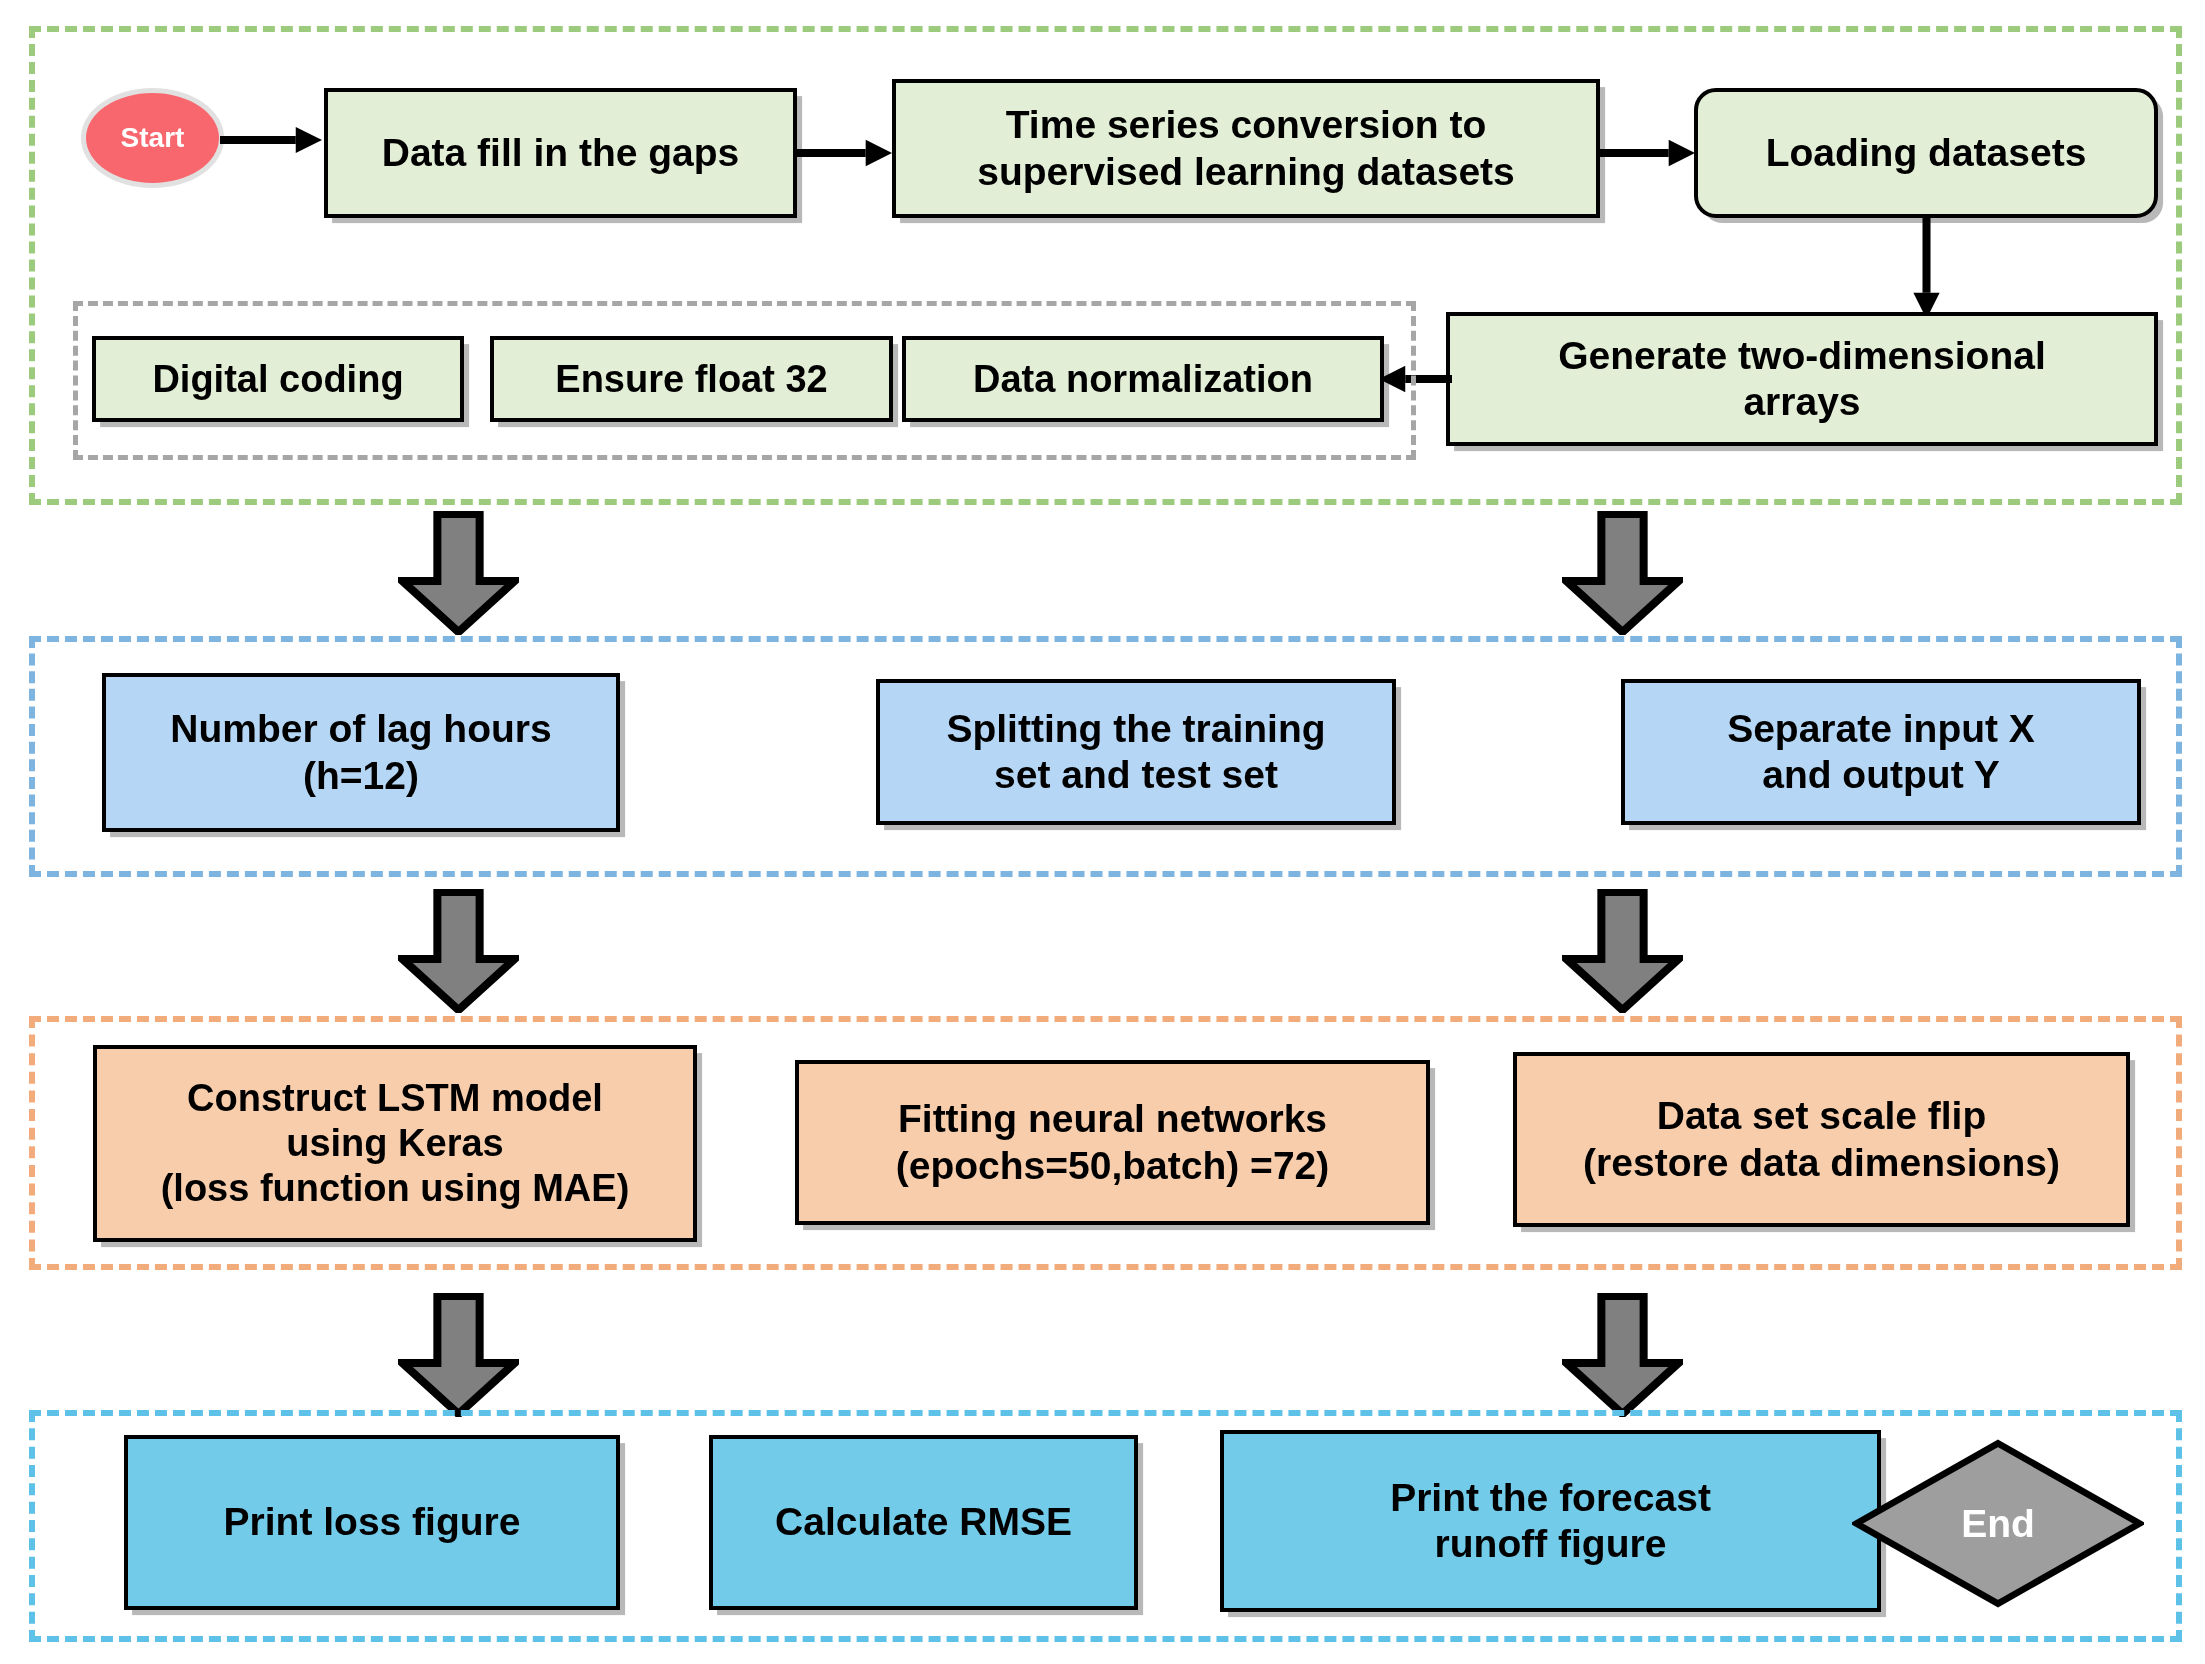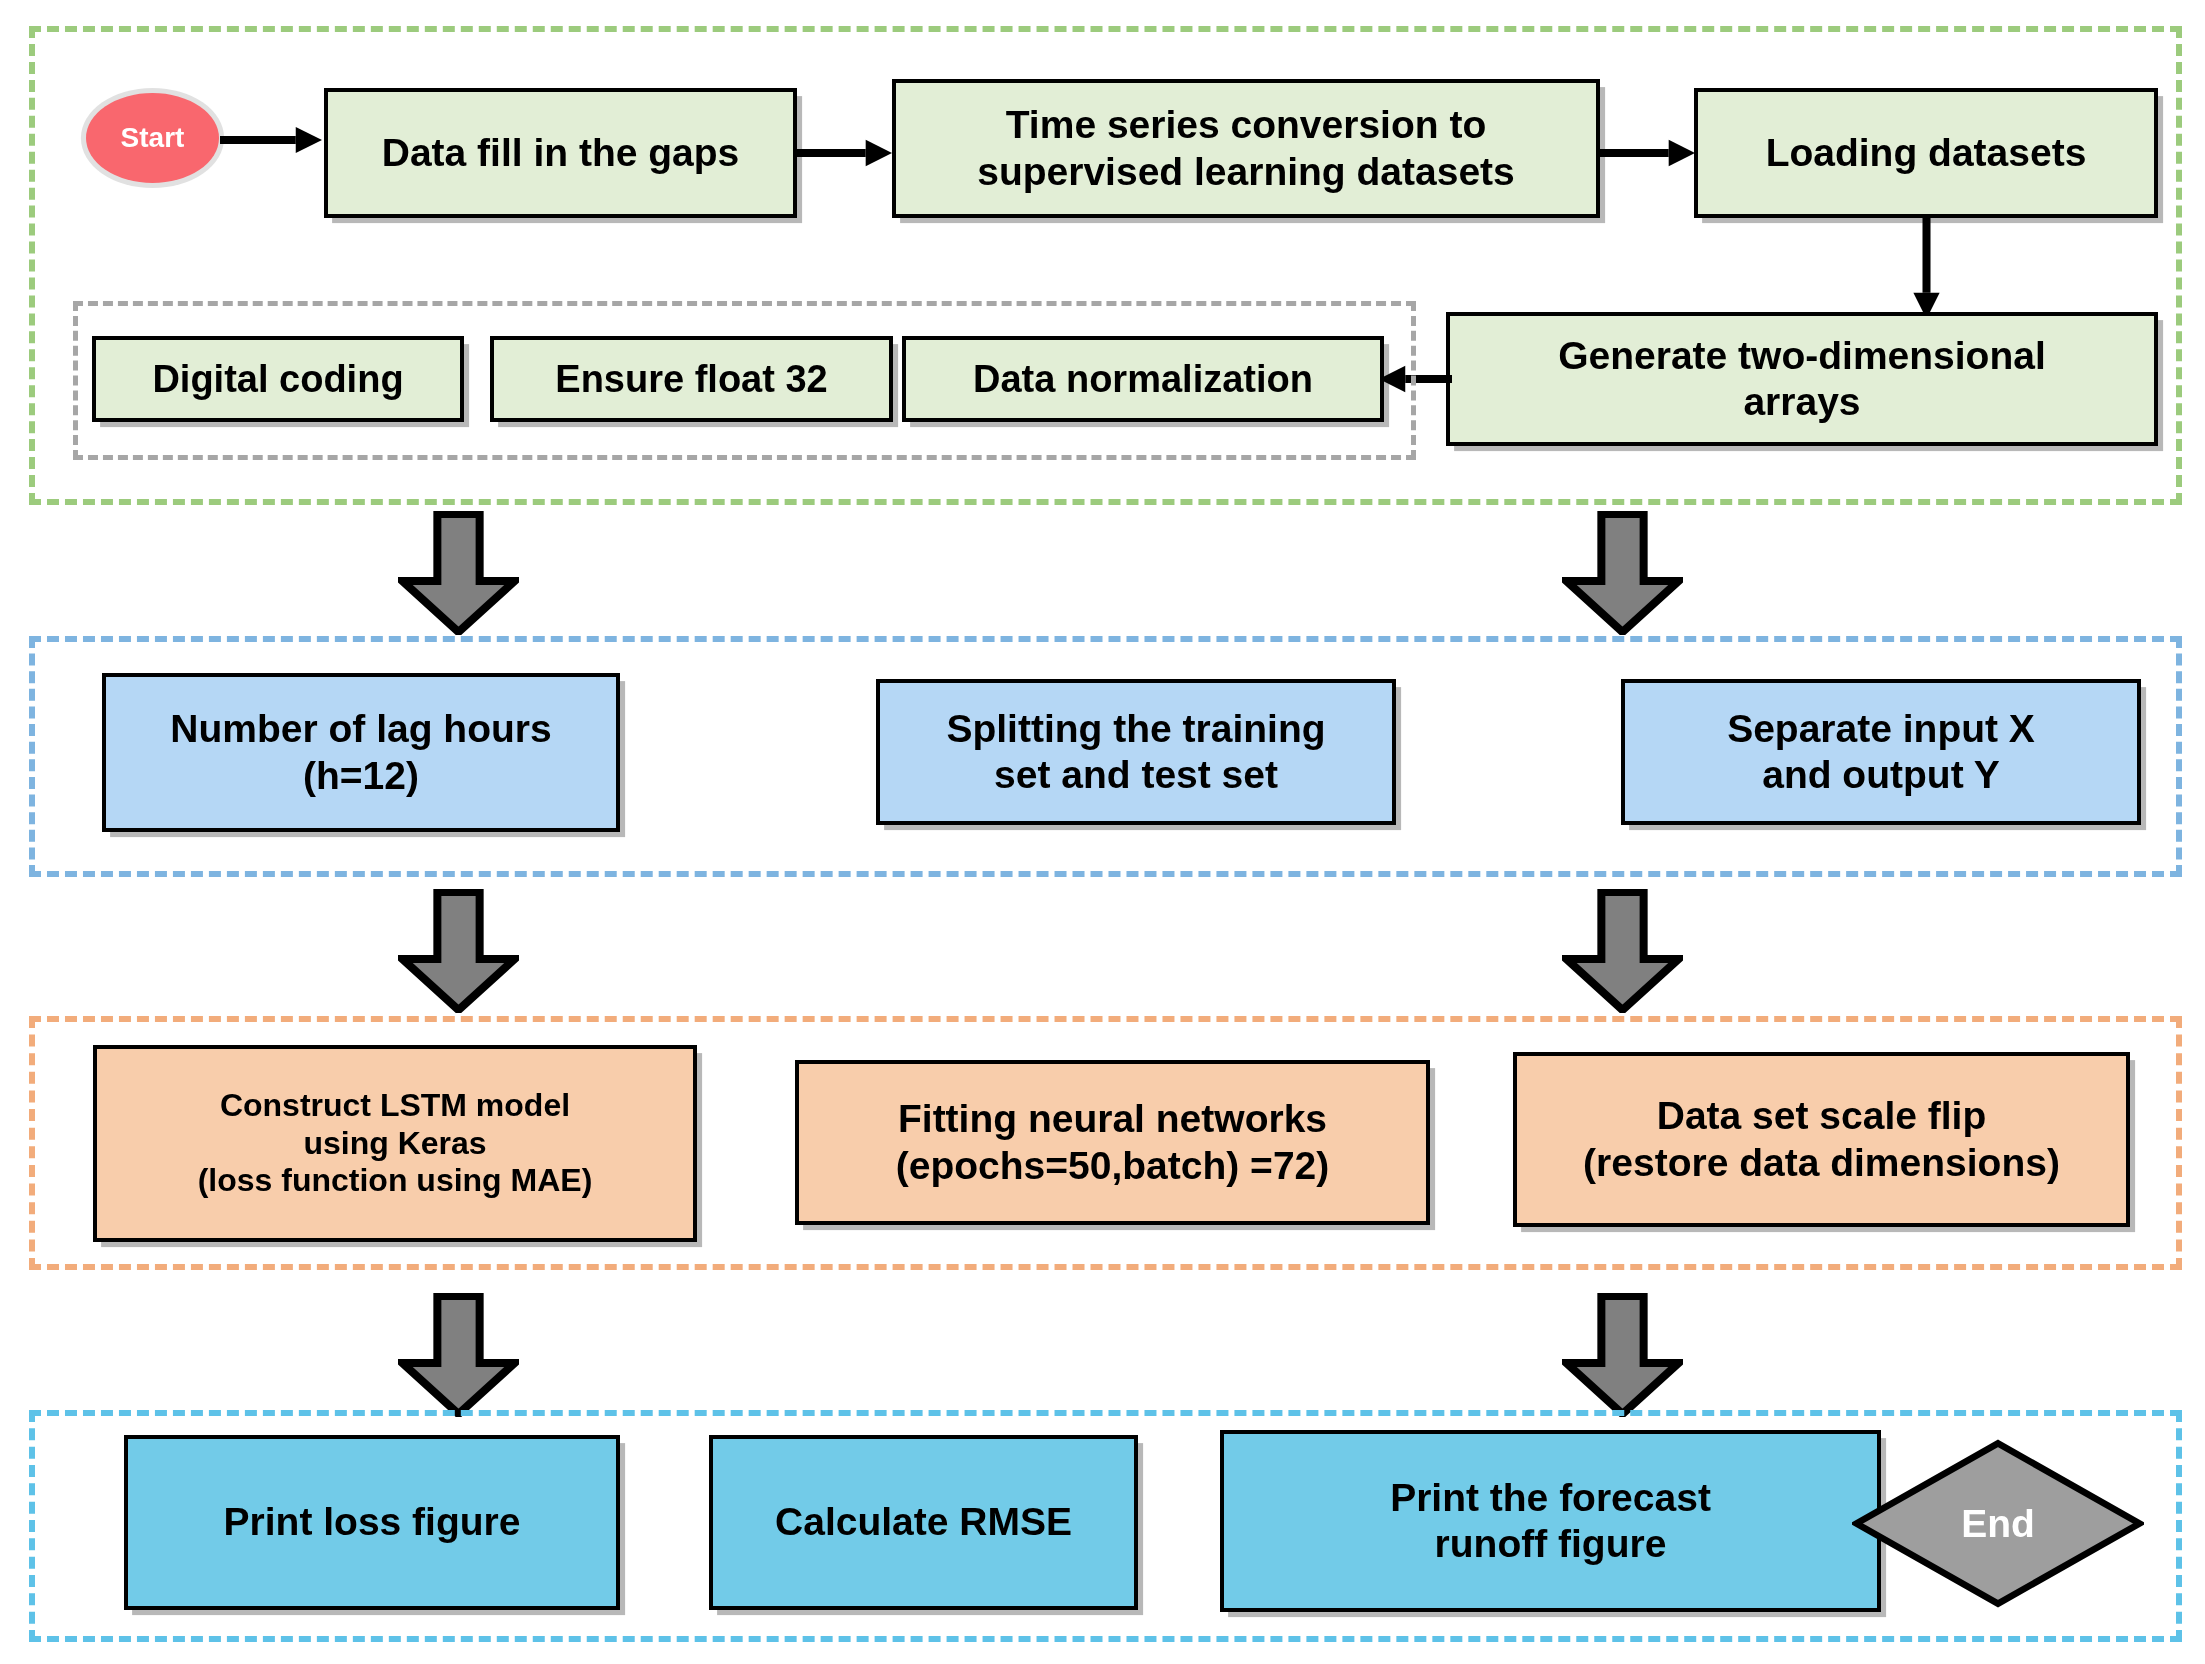--- a/index.html
+++ b/index.html
@@ -124,21 +124,21 @@
   <div class="box fill-green" style="left:892px; top:79px; width:708px; height:139px; font-size:39px;">Time series conversion to
 supervised learning datasets</div>
 
   <div class="connector" style="left:1600px; top:136px; width:95px; height:34px;">
     <svg width="95" height="34" viewBox="0 0 130 46">
       <line x1="0" y1="23" x2="94" y2="23" stroke="#000" stroke-width="11"></line>
       <polygon points="94,5 130,23 94,41" fill="#000"></polygon>
     </svg>
   </div>
 
-  <div class="box fill-green" style="left:1694px; top:88px; width:464px; height:130px; font-size:39px;">Loading datasets</div>
+  <div class="box fill-green" style="left:1694px; top:88px; width:464px; height:130px; font-size:39px;border-radius:22px;">Loading datasets</div>
 
   <div class="connector" style="left:1909px; top:217px; width:35px; height:102px;">
     <svg width="35" height="102" viewBox="0 0 48 140">
       <line x1="24" y1="0" x2="24" y2="104" stroke="#000" stroke-width="11"></line>
       <polygon points="6,104 24,140 42,104" fill="#000"></polygon>
     </svg>
   </div>
 
   <div class="box fill-green" style="left:1446px; top:312px; width:712px; height:134px; font-size:39px;">Generate two-dimensional
 arrays</div>
@@ -186,21 +186,21 @@
     </svg>
   </div>
   <div class="block-arrow" style="left:1562px; top:889px; width:121px; height:124px;">
     <svg width="121" height="124" viewBox="0 0 166 170">
       <polygon points="54,4 112,4 112,96 160,96 83,166 6,96 54,96" fill="#808080" stroke="#000" stroke-width="11" stroke-linejoin="miter"></polygon>
     </svg>
   </div>
 
   <div class="group group-orange" style="left:29px; top:1016px; width:2153px; height:254px;"></div>
 
-  <div class="box fill-orange" style="left:93px; top:1045px; width:604px; height:197px; font-size:32px;">Construct LSTM model
+  <div class="box fill-orange" style="left:93px; top:1045px; width:604px; height:197px; font-size:38px;">Construct LSTM model
 using Keras
 (loss function using MAE)</div>
 
   <div class="box fill-orange" style="left:795px; top:1060px; width:635px; height:165px; font-size:39px;">Fitting neural networks
 (epochs=50,batch) =72)</div>
 
   <div class="box fill-orange" style="left:1513px; top:1052px; width:617px; height:175px; font-size:39px;">Data set scale flip
 (restore data dimensions)</div>
 
   <div class="block-arrow" style="left:398px; top:1293px; width:121px; height:124px;">

